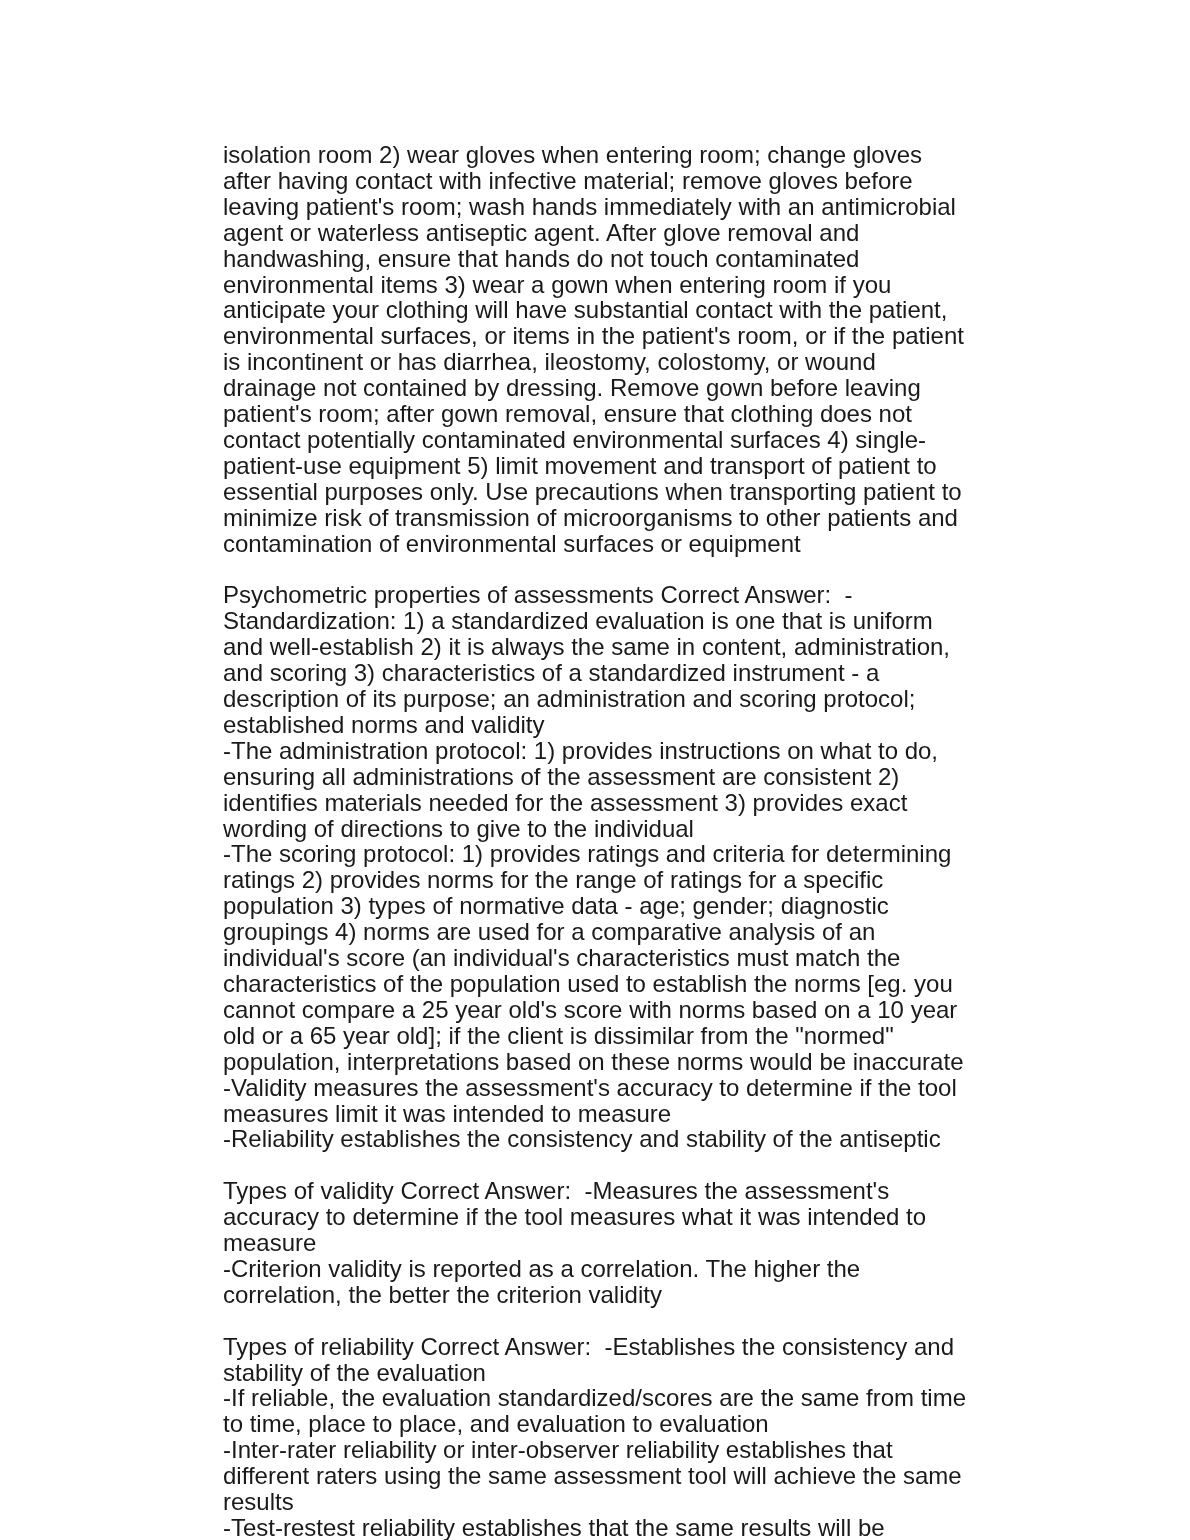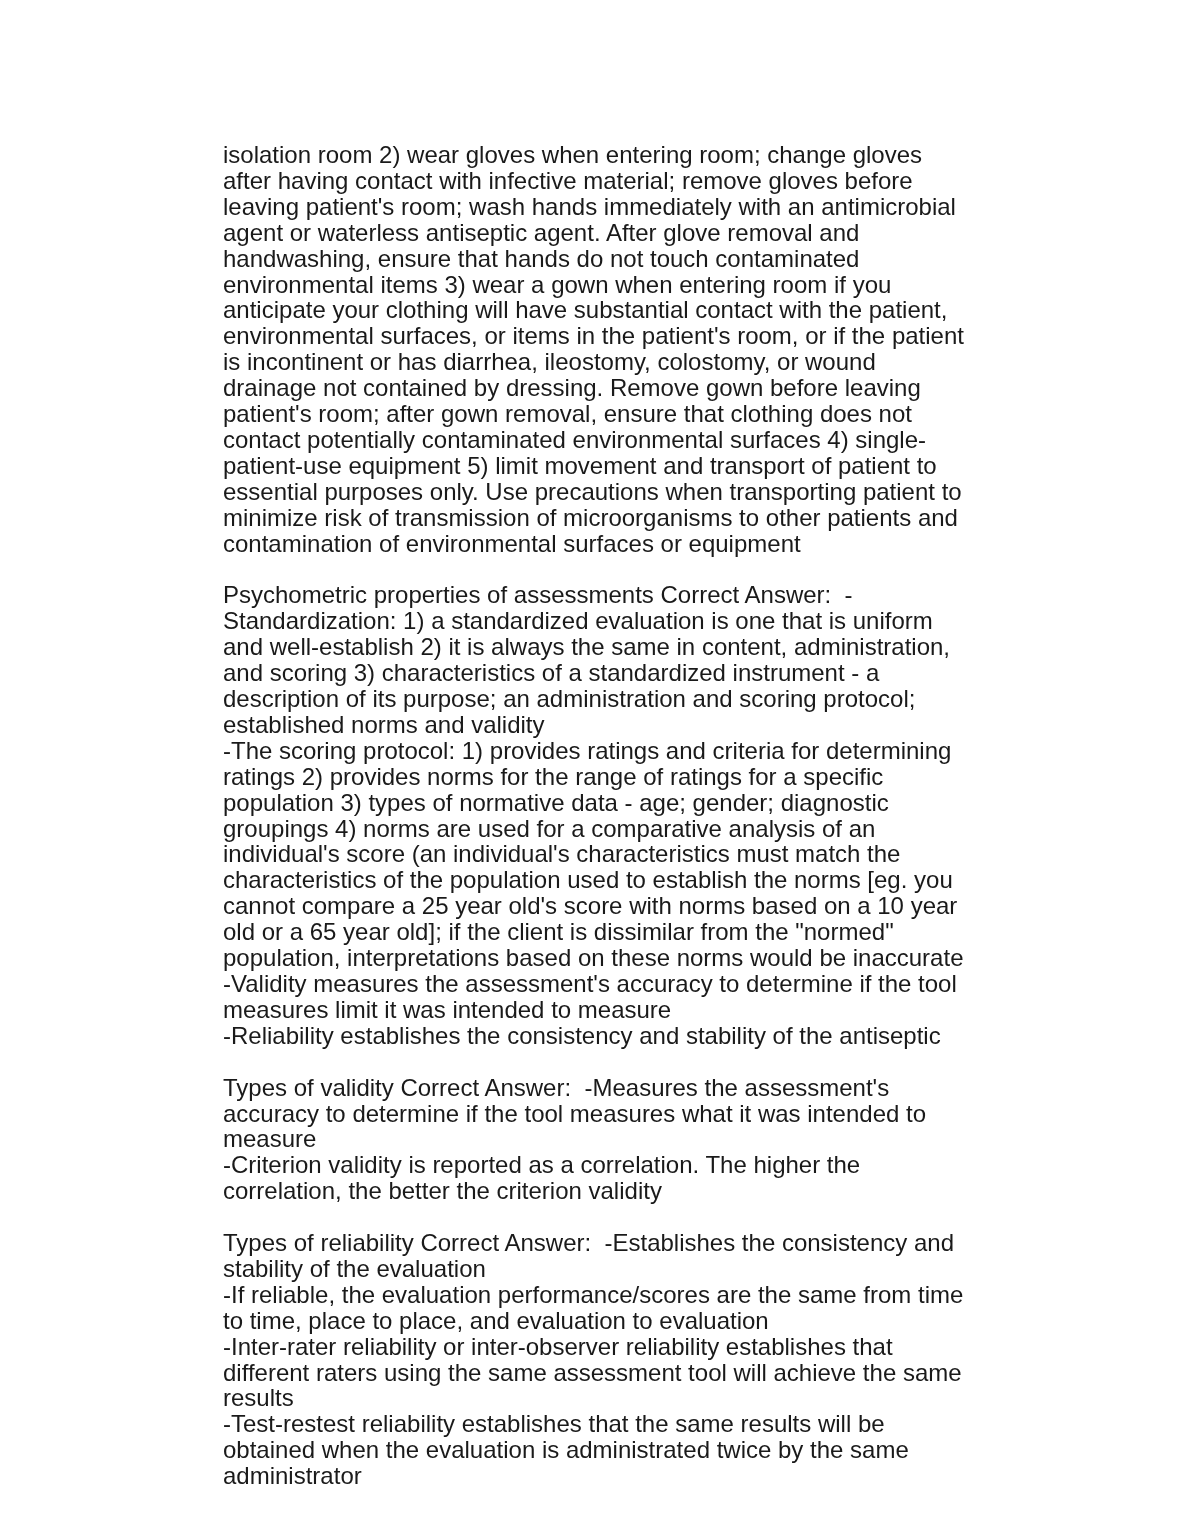--- a/index.html
+++ b/index.html
@@ -30,28 +30,29 @@
 </head>
 <body>
 
 <div class="page" style="color: rgb(26, 26, 26); background: rgb(255, 255, 255);">
   <div>
       <div class="paragraph">
         <div class="para-line">isolation room 2) wear gloves when entering room; change gloves after having contact with infective material; remove gloves before leaving patient's room; wash hands immediately with an antimicrobial agent or waterless antiseptic agent. After glove removal and handwashing, ensure that hands do not touch contaminated environmental items 3) wear a gown when entering room if you anticipate your clothing will have substantial contact with the patient, environmental surfaces, or items in the patient's room, or if the patient is incontinent or has diarrhea, ileostomy, colostomy, or wound drainage not contained by dressing. Remove gown before leaving patient's room; after gown removal, ensure that clothing does not contact potentially contaminated environmental surfaces 4) single-patient-use equipment 5) limit movement and transport of patient to essential purposes only. Use precautions when transporting patient to minimize risk of transmission of microorganisms to other patients and contamination of environmental surfaces or equipment</div>
       </div>
       <div class="paragraph">
         <div class="para-line">Psychometric properties of assessments Correct Answer:  -Standardization: 1) a standardized evaluation is one that is uniform and well-establish 2) it is always the same in content, administration, and scoring 3) characteristics of a standardized instrument - a description of its purpose; an administration and scoring protocol; established norms and validity</div>
+        <div class="para-line">-The administration protocol: 1) provides instructions on what to do, ensuring all administrations of the assessment are consistent 2) identifies materials needed for the assessment 3) provides exact wording of directions to give to the individual</div>
         <div class="para-line">-The scoring protocol: 1) provides ratings and criteria for determining ratings 2) provides norms for the range of ratings for a specific population 3) types of normative data - age; gender; diagnostic groupings 4) norms are used for a comparative analysis of an individual's score (an individual's characteristics must match the characteristics of the population used to establish the norms [eg. you cannot compare a 25 year old's score with norms based on a 10 year old or a 65 year old]; if the client is dissimilar from the "normed" population, interpretations based on these norms would be inaccurate</div>
         <div class="para-line">-Validity measures the assessment's accuracy to determine if the tool measures limit it was intended to measure</div>
         <div class="para-line">-Reliability establishes the consistency and stability of the antiseptic</div>
       </div>
       <div class="paragraph">
         <div class="para-line">Types of validity Correct Answer:  -Measures the assessment's accuracy to determine if the tool measures what it was intended to measure</div>
         <div class="para-line">-Criterion validity is reported as a correlation. The higher the correlation, the better the criterion validity</div>
       </div>
       <div class="paragraph">
         <div class="para-line">Types of reliability Correct Answer:  -Establishes the consistency and stability of the evaluation</div>
-        <div class="para-line">-If reliable, the evaluation performance/scores are the same from time to time, place to place, and evaluation to evaluation</div>
+        <div class="para-line">-If reliable, the evaluation standardized/scores are the same from time to time, place to place, and evaluation to evaluation</div>
         <div class="para-line">-Inter-rater reliability or inter-observer reliability establishes that different raters using the same assessment tool will achieve the same results</div>
         <div class="para-line">-Test-restest reliability establishes that the same results will be obtained when the evaluation is administrated twice by the same administrator</div>
       </div>
     </div>
 </div>
 
 </body></html>

